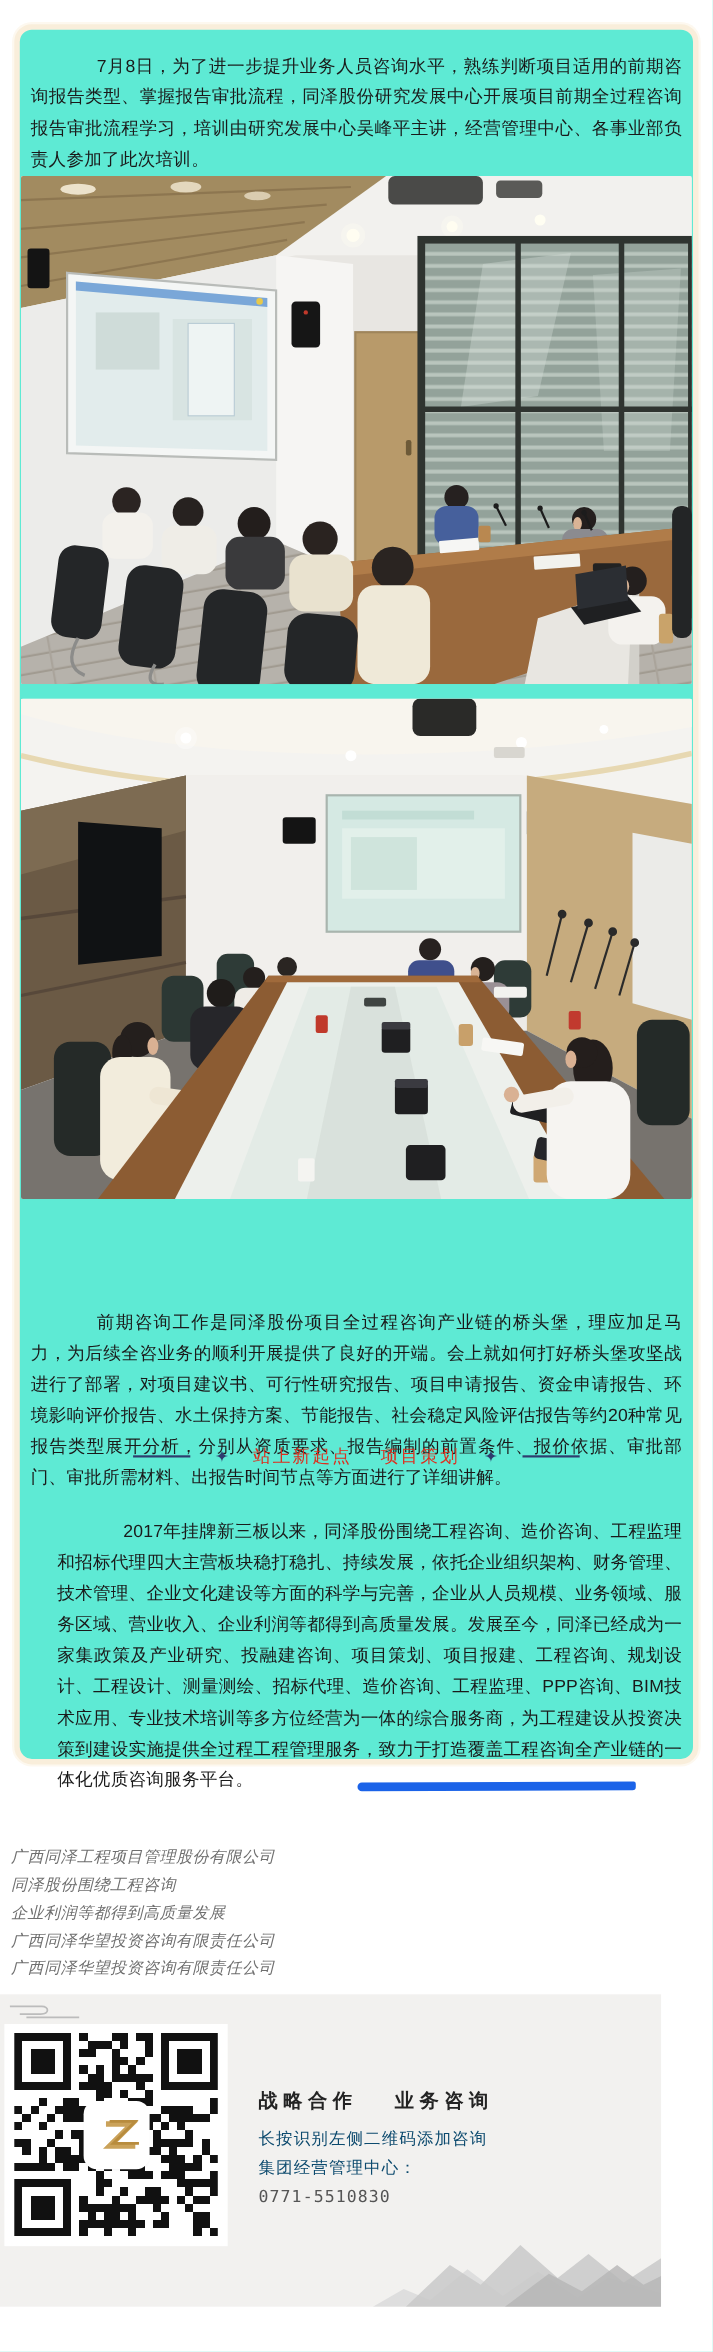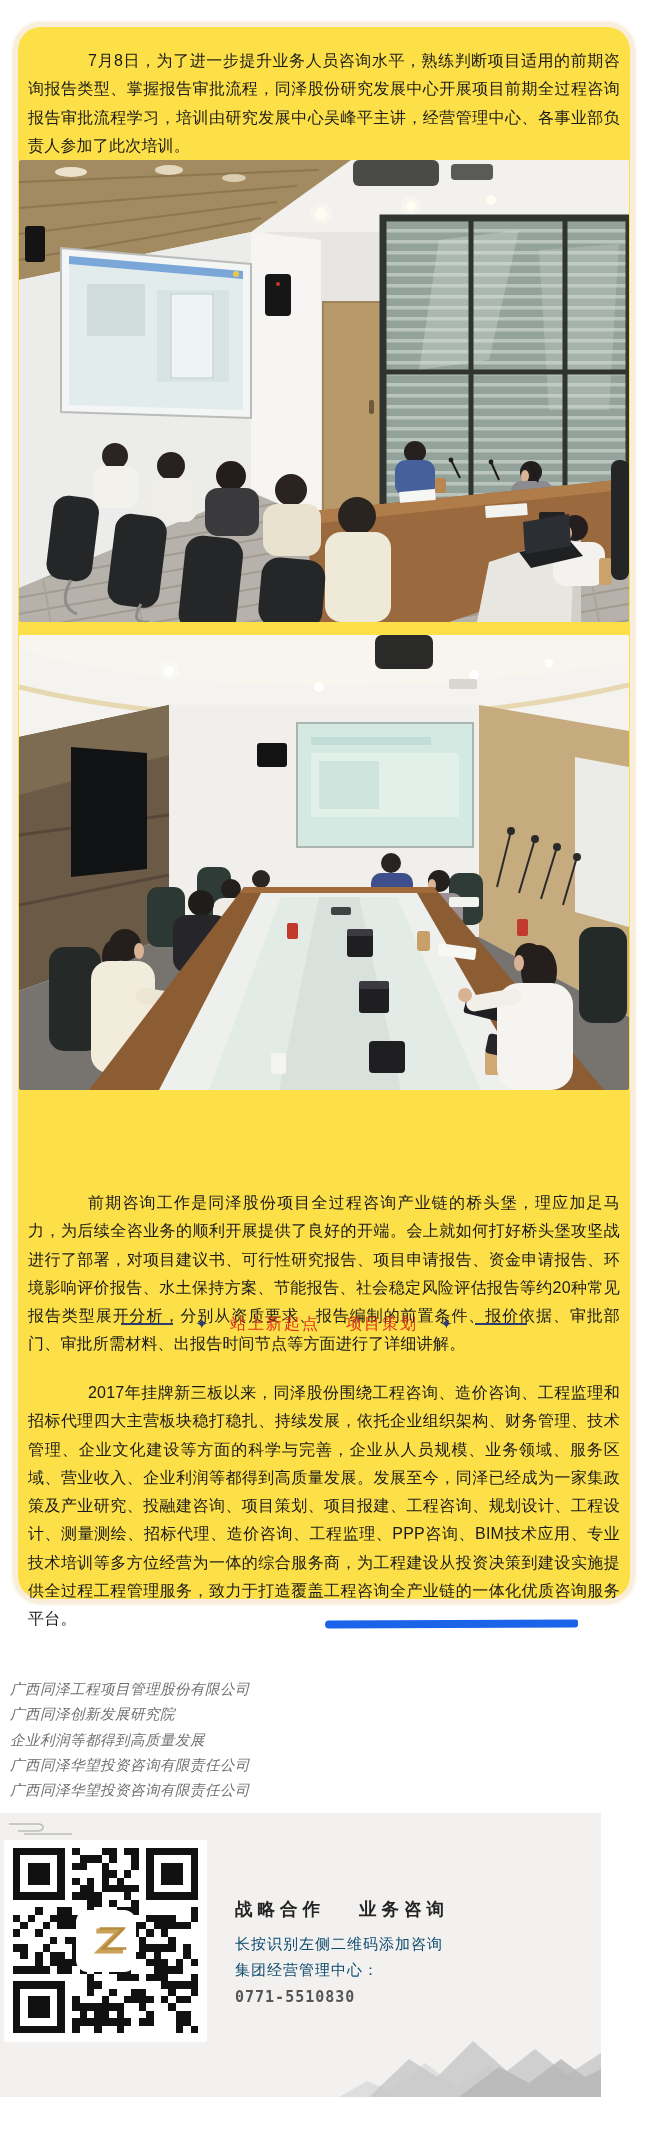--- a/index.html
+++ b/index.html
@@ -4,31 +4,31 @@
 <style>
   html,body{margin:0;padding:0;}
   body{
     width:648px;height:2138px;position:relative;background:#ffffff;
     font-family:"Liberation Sans","DejaVu Sans",sans-serif;
     overflow:hidden;
   }
   
   .content-box{
     position:absolute;left:13px;top:22px;width:622px;height:1582px;
-    box-sizing:border-box;border:5px solid #f9eedb;border-radius:28px;
-    background:#fde047;box-shadow:0 0 0 2px #fdf8ef;
+    box-sizing:border-box;border:5px solid #f9eedb;border-radius:16px;
+    background:#5eead4;box-shadow:0 0 0 2px #fdf8ef;
   }
   .para{
     position:absolute;left:10px;right:10px;margin:0;
     font-size:16px;line-height:28.3px;color:#1a1a1a;
     text-align:justify;text-indent:60px;letter-spacing:.2px;
   }
   .para-1{top:20px;}
   .para-2{top:1136px;margin-top:26px;}
-  .para-3{top:1352px;}
+  .para-3{top:1352px;margin-left:24px;}
   figure.photo{position:absolute;left:1px;width:610px;margin:0;border-radius:2px;overflow:hidden;}
   .photo-1{top:133px;height:462px;}
   .photo-2{top:608px;height:455px;}
   .photo svg{display:block;}
   
   .section-header{
     position:absolute;left:0;right:0;top:1280px;height:34px;
     display:flex;align-items:center;justify-content:center;
   }
   .sh-line{width:52px;height:2px;background:#2e3c6e;}
@@ -52,21 +52,21 @@
     position:absolute;left:50%;top:50%;width:54px;height:56px;transform:translate(-50%,-50%);
     background:#fff;border-radius:9px;box-shadow:0 0 0 3px #ffffff,0 1px 3px rgba(0,0,0,.25);
     display:flex;align-items:center;justify-content:center;flex-direction:column;
   }
   .footer-text{position:absolute;left:235px;top:84px;}
   .ft-heading{font-size:17.5px;font-weight:bold;color:#232323;letter-spacing:5px;}
   .ft-heading .second{margin-left:24px;}
   .ft-line{font-size:15px;color:#0c4a6e;letter-spacing:1px;margin-top:0;}
   .ft-line.l1{margin-top:14px;}
   .ft-line.l2{margin-top:7px;}
-  .ft-phone{font-family:"DejaVu Sans Mono","Liberation Mono",monospace;font-size:15px;color:#555;margin-top:8px;letter-spacing:1px;font-weight:bold;}
+  .ft-phone{font-family:"DejaVu Sans Mono","Liberation Mono",monospace;font-size:15px;color:#555;margin-top:8px;letter-spacing:1px;}
   .mountains{position:absolute;right:0;bottom:0;}
 </style>
 </head>
 <body>
 
 <div class="content-box">
 
   <p class="para para-1">7月8日，为了进一步提升业务人员咨询水平，熟练判断项目适用的前期咨询报告类型、掌握报告审批流程，同泽股份研究发展中心开展项目前期全过程咨询报告审批流程学习，培训由研究发展中心吴峰平主讲，经营管理中心、各事业部负责人参加了此次培训。</p>
 
   <figure class="photo photo-1">
@@ -297,21 +297,21 @@
     <span class="sh-line"></span>
   </div>
 
   <p class="para para-3">2017年挂牌新三板以来，同泽股份围绕工程咨询、造价咨询、工程监理和招标代理四大主营板块稳打稳扎、持续发展，依托企业组织架构、财务管理、技术管理、企业文化建设等方面的科学与完善，企业从人员规模、业务领域、服务区域、营业收入、企业利润等都得到高质量发展。发展至今，同泽已经成为一家集政策及产业研究、投融建咨询、项目策划、项目报建、工程咨询、规划设计、工程设计、测量测绘、招标代理、造价咨询、工程监理、PPP咨询、BIM技术应用、专业技术培训等多方位经营为一体的综合服务商，为工程建设从投资决策到建设实施提供全过程工程管理服务，致力于打造覆盖工程咨询全产业链的一体化优质咨询服务平台。</p>
 </div>
 
 <div class="marker-line"></div>
 
 <div class="companies">
   <div class="company">广西同泽工程项目管理股份有限公司</div>
-  <div class="company">广西同泽创新发展研究院</div>
+  <div class="company">同泽股份围绕工程咨询</div>
   <div class="company">企业利润等都得到高质量发展</div>
   <div class="company">广西同泽华望投资咨询有限责任公司</div>
   <div class="company">广西同泽华望投资咨询有限责任公司</div>
 </div>
 
 <div class="footer">
   <svg class="cloud" width="72" height="18" viewBox="0 0 72 18">
     <path d="M3 4 H32 C39 4 39 11 31 11 H12 M18 14 H66" fill="none" stroke="#bcbcbc" stroke-width="1.6"></path>
   </svg>
 

